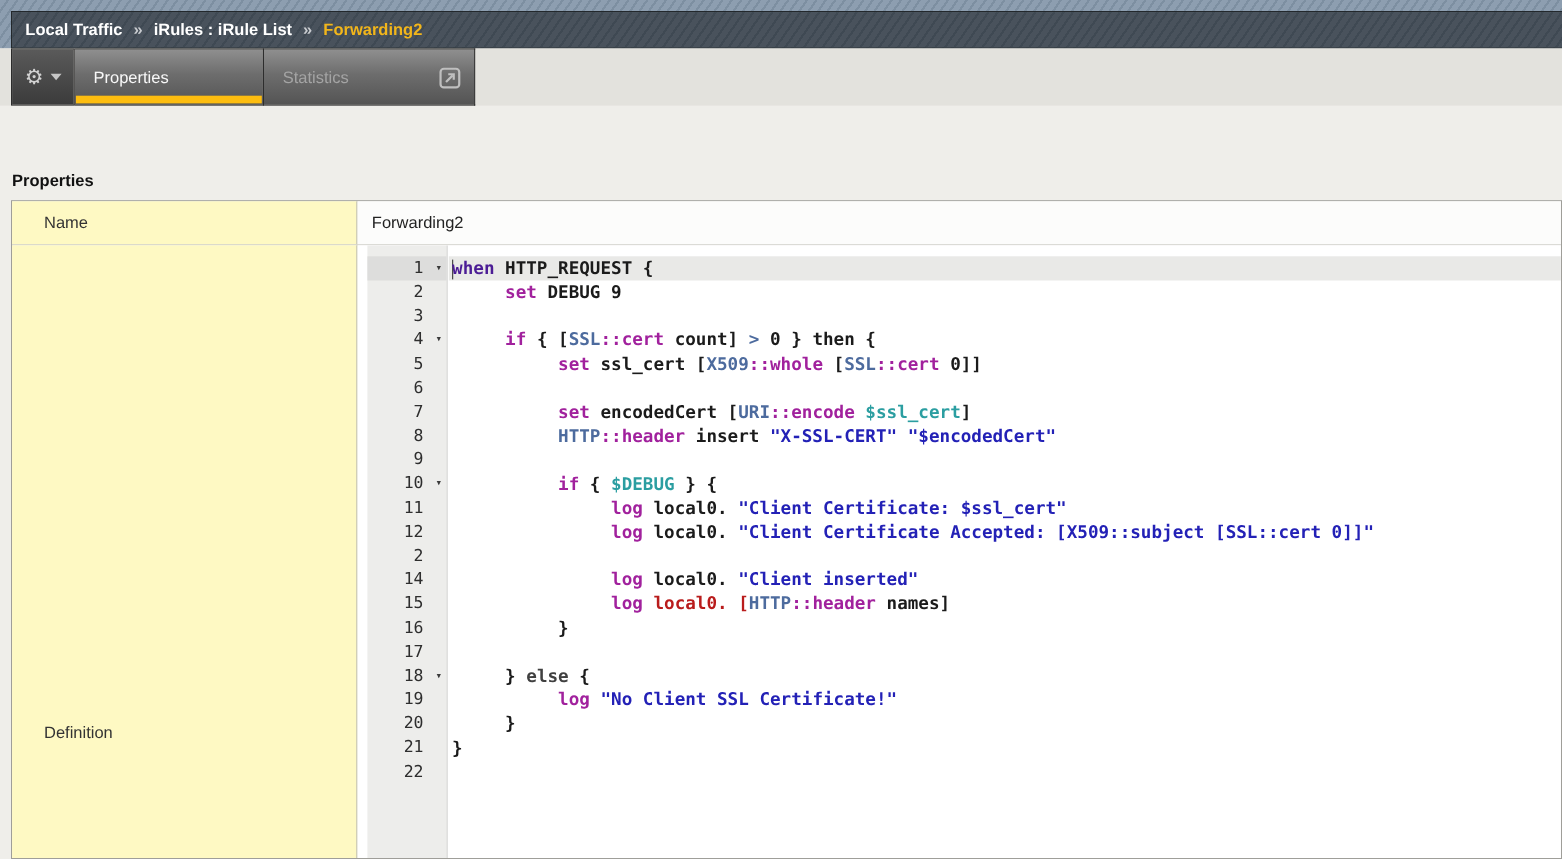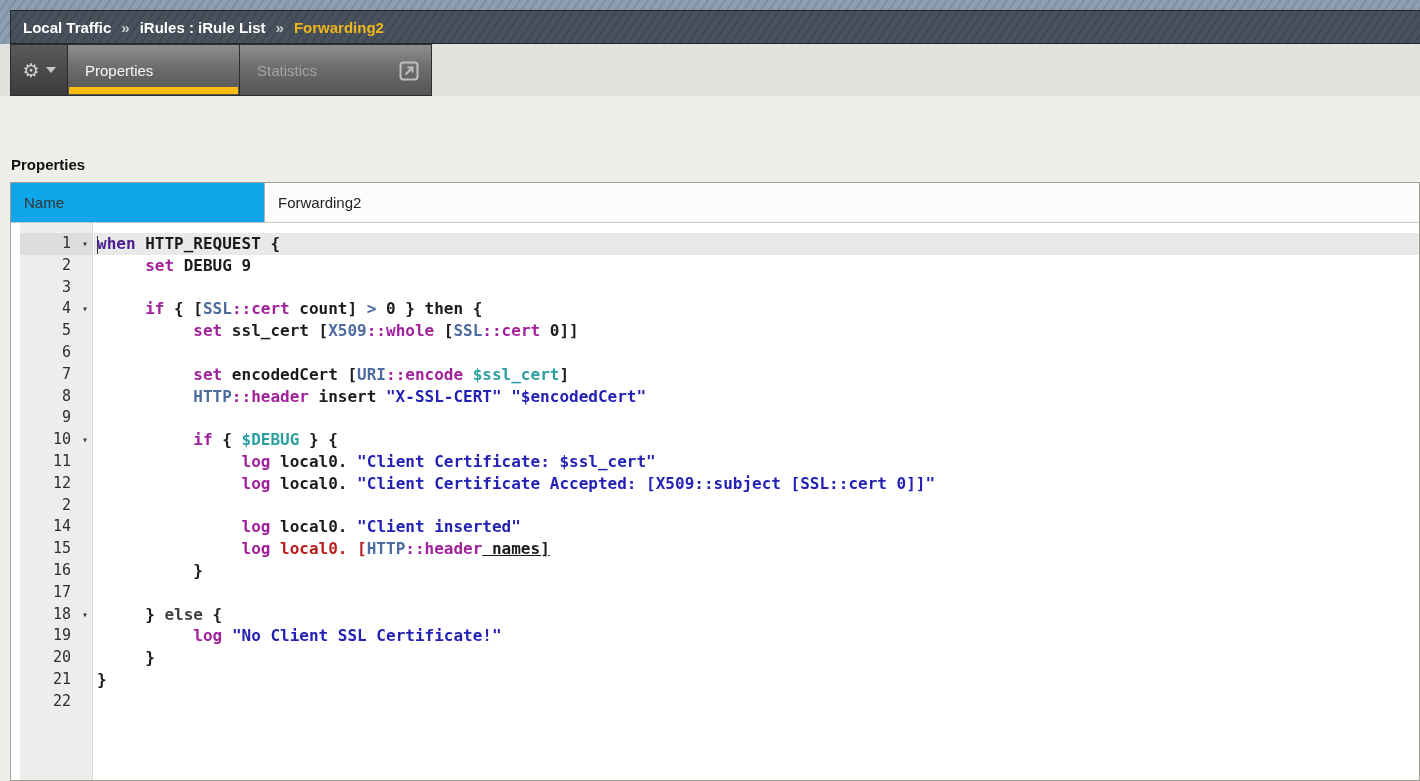--- a/index.html
+++ b/index.html
@@ -36,22 +36,22 @@
   .tab-underline { position:absolute; left:1px; right:1px; bottom:1px; height:7px; background:#fdbd10; }
   .ext-icon { position:absolute; right:12px; top:16px; }
 
   
   .section-title { position:absolute; left:11px; top:156px; font-size:15px; font-weight:bold; color:#111; }
   .props-table { position:absolute; left:10px; top:182px; width:1410px; height:599px;
     border:1px solid #9f9e99; background:#fcfcfb; display:flex; flex-direction:column; }
   .prow { display:flex; width:100%; }
   .prow.small { height:40px; border-bottom:1px solid #c9c8c3; }
   .prow.def { flex:1; }
-  .cell-label { width:254px; background:#0ea5e9; border-right:1px solid #b4b3ae;
-    padding-left:13px; font-size:15px; color:#333; display:flex; align-items:center; }
+  .cell-label { width:314px; background:#fef9c3; border-right:1px solid #b4b3ae;
+    padding-left:29px; font-size:15px; color:#333; display:flex; align-items:center; }
   .prow.def .cell-label { align-items:flex-start; padding-top:435px; }
   .cell-value { flex:1; padding-left:13px; font-size:15px; color:#222;
     display:flex; align-items:center; background:#fcfcfb; }
 
   
   .editor-cell { flex:1; position:relative; background:#ffffff; overflow:hidden; }
   .gutter { position:absolute; left:9px; top:0; bottom:0; width:73px;
     background:#ededeb; border-right:1px solid #d9d9d7; padding-top:10px; }
   .gutter-line { position:relative; height:21.8px; line-height:21.8px;
     font-family:"DejaVu Sans Mono", monospace; font-size:15px; color:#2e2e2e;
@@ -100,20 +100,23 @@
   </div>
 
   <div class="section-title">Properties</div>
 
   <div class="props-table">
     <div class="prow small">
       <div class="cell-label">Name</div>
       <div class="cell-value">Forwarding2</div>
     </div>
     <div class="prow def">
+      <div class="cell-label">
+        <span>Definition</span>
+      </div>
       <div class="editor-cell">
         <div class="gutter" id="gutter">
             <div class="gutter-line active">1<span class="fold">▾</span></div>
             <div class="gutter-line">2</div>
             <div class="gutter-line">3</div>
             <div class="gutter-line">4<span class="fold">▾</span></div>
             <div class="gutter-line">5</div>
             <div class="gutter-line">6</div>
             <div class="gutter-line">7</div>
             <div class="gutter-line">8</div>
@@ -140,21 +143,21 @@
             <div class="code-line"><span style="color: rgb(27, 27, 27);">          </span><span style="color: rgb(161, 33, 157);">set</span><span style="color: rgb(27, 27, 27);"> ssl_cert [</span><span style="color: rgb(77, 107, 158);">X509</span><span style="color: rgb(161, 33, 157);">::whole</span><span style="color: rgb(27, 27, 27);"> [</span><span style="color: rgb(77, 107, 158);">SSL</span><span style="color: rgb(161, 33, 157);">::cert</span><span style="color: rgb(27, 27, 27);"> 0]]</span></div>
             <div class="code-line">&nbsp;</div>
             <div class="code-line"><span style="color: rgb(27, 27, 27);">          </span><span style="color: rgb(161, 33, 157);">set</span><span style="color: rgb(27, 27, 27);"> encodedCert [</span><span style="color: rgb(77, 107, 158);">URI</span><span style="color: rgb(161, 33, 157);">::encode</span><span style="color: rgb(27, 27, 27);"> </span><span style="color: rgb(43, 158, 161);">$ssl_cert</span><span style="color: rgb(27, 27, 27);">]</span></div>
             <div class="code-line"><span style="color: rgb(27, 27, 27);">          </span><span style="color: rgb(77, 107, 158);">HTTP</span><span style="color: rgb(161, 33, 157);">::header</span><span style="color: rgb(27, 27, 27);"> insert </span><span style="color: rgb(35, 33, 182);">"X-SSL-CERT"</span><span style="color: rgb(27, 27, 27);"> </span><span style="color: rgb(35, 33, 182);">"$encodedCert"</span></div>
             <div class="code-line">&nbsp;</div>
             <div class="code-line"><span style="color: rgb(27, 27, 27);">          </span><span style="color: rgb(161, 33, 157);">if</span><span style="color: rgb(27, 27, 27);"> { </span><span style="color: rgb(43, 158, 161);">$DEBUG</span><span style="color: rgb(27, 27, 27);"> } {</span></div>
             <div class="code-line"><span style="color: rgb(27, 27, 27);">               </span><span style="color: rgb(161, 33, 157);">log</span><span style="color: rgb(27, 27, 27);"> local0. </span><span style="color: rgb(35, 33, 182);">"Client Certificate: $ssl_cert"</span></div>
             <div class="code-line"><span style="color: rgb(27, 27, 27);">               </span><span style="color: rgb(161, 33, 157);">log</span><span style="color: rgb(27, 27, 27);"> local0. </span><span style="color: rgb(35, 33, 182);">"Client Certificate Accepted: [X509::subject [SSL::cert 0]]"</span></div>
             <div class="code-line">&nbsp;</div>
             <div class="code-line"><span style="color: rgb(27, 27, 27);">               </span><span style="color: rgb(161, 33, 157);">log</span><span style="color: rgb(27, 27, 27);"> local0. </span><span style="color: rgb(35, 33, 182);">"Client inserted"</span></div>
-            <div class="code-line"><span style="color: rgb(27, 27, 27);">               </span><span style="color: rgb(161, 33, 157);">log</span><span style="color: #b91c1c;"> local0. [</span><span style="color: rgb(77, 107, 158);">HTTP</span><span style="color: rgb(161, 33, 157);">::header</span><span style="color: rgb(27, 27, 27); text-decoration: underline;"> names]</span></div>
+            <div class="code-line"><span style="color: rgb(27, 27, 27);">               </span><span style="color: rgb(161, 33, 157);">log</span><span style="color: #b91c1c;"> local0. [</span><span style="color: rgb(77, 107, 158);">HTTP</span><span style="color: rgb(161, 33, 157);">::header</span><span style="color: rgb(27, 27, 27);"> names]</span></div>
             <div class="code-line"><span style="color: rgb(27, 27, 27);">          }</span></div>
             <div class="code-line">&nbsp;</div>
             <div class="code-line"><span style="color: rgb(27, 27, 27);">     } </span><span style="color: #404040;">else</span><span style="color: rgb(27, 27, 27);"> {</span></div>
             <div class="code-line"><span style="color: rgb(27, 27, 27);">          </span><span style="color: rgb(161, 33, 157);">log</span><span style="color: rgb(27, 27, 27);"> </span><span style="color: rgb(35, 33, 182);">"No Client SSL Certificate!"</span></div>
             <div class="code-line"><span style="color: rgb(27, 27, 27);">     }</span></div>
             <div class="code-line"><span style="color: rgb(27, 27, 27);">}</span></div>
             <div class="code-line">&nbsp;</div>
           </div>
       </div>
     </div>

